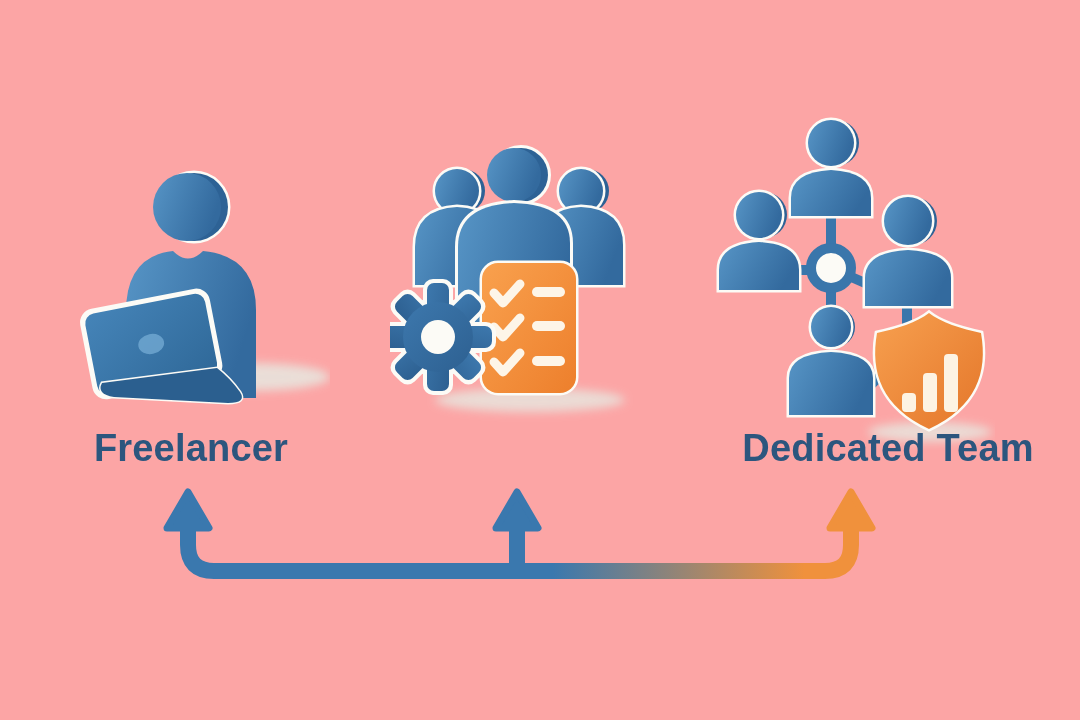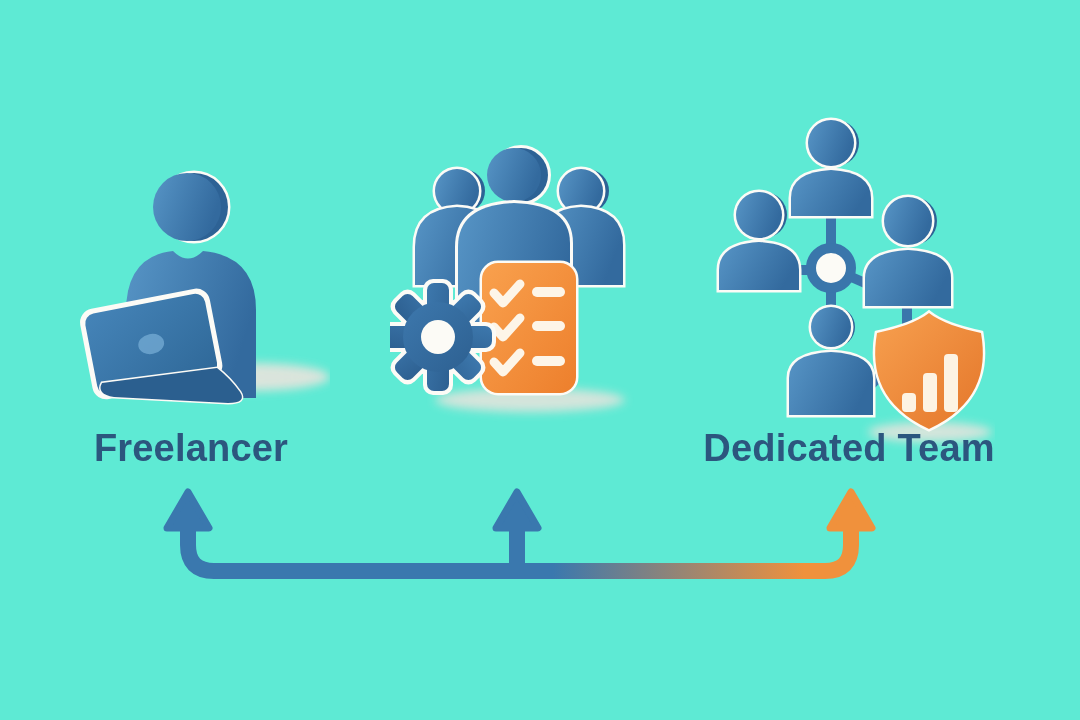--- a/index.html
+++ b/index.html
@@ -7,21 +7,21 @@
     padding: 0;
     width: 1080px;
     height: 720px;
     overflow: hidden;
     font-family: "Liberation Sans", sans-serif;
   }
   .stage {
     position: relative;
     width: 1080px;
     height: 720px;
-    background: #5eead4;
+    background: #fca5a5;
   }
   .icon-svg {
     position: absolute;
     display: block;
   }
   .col-label {
     position: absolute;
     top: 427px;
     transform: translateX(-50%);
     font-size: 38px;
@@ -182,21 +182,21 @@
                C 293 263 281 297 234 319 C 187 297 175 263 182 223 Z" fill="url(#shieldGrad)" stroke="#fcfbf6" stroke-width="5" paint-order="stroke"></path>
       <g fill="#fdf3e3">
         <rect x="207" y="283" width="14" height="19" rx="4"></rect>
         <rect x="228" y="263" width="14" height="39" rx="4"></rect>
         <rect x="249" y="244" width="14" height="58" rx="4"></rect>
       </g>
     </g>
   </svg>
 
   <div class="col-label" style="left:191px">Freelancer</div>
-  <div class="col-label" style="left:849px">Dedicated Team</div>
+  <div class="col-label" style="left:888px">Dedicated Team</div>
 
   <svg id="connector-svg" class="icon-svg" width="860" height="140" viewBox="0 0 860 140">
     <defs>
       <linearGradient id="connGrad" gradientUnits="userSpaceOnUse" x1="78" y1="0" x2="741" y2="0">
         <stop offset="0" stop-color="#3a78ae"></stop>
         <stop offset="0.55" stop-color="#3a78ae"></stop>
         <stop offset="0.93" stop-color="#f0913c"></stop>
         <stop offset="1" stop-color="#f0913c"></stop>
       </linearGradient>
     </defs>

